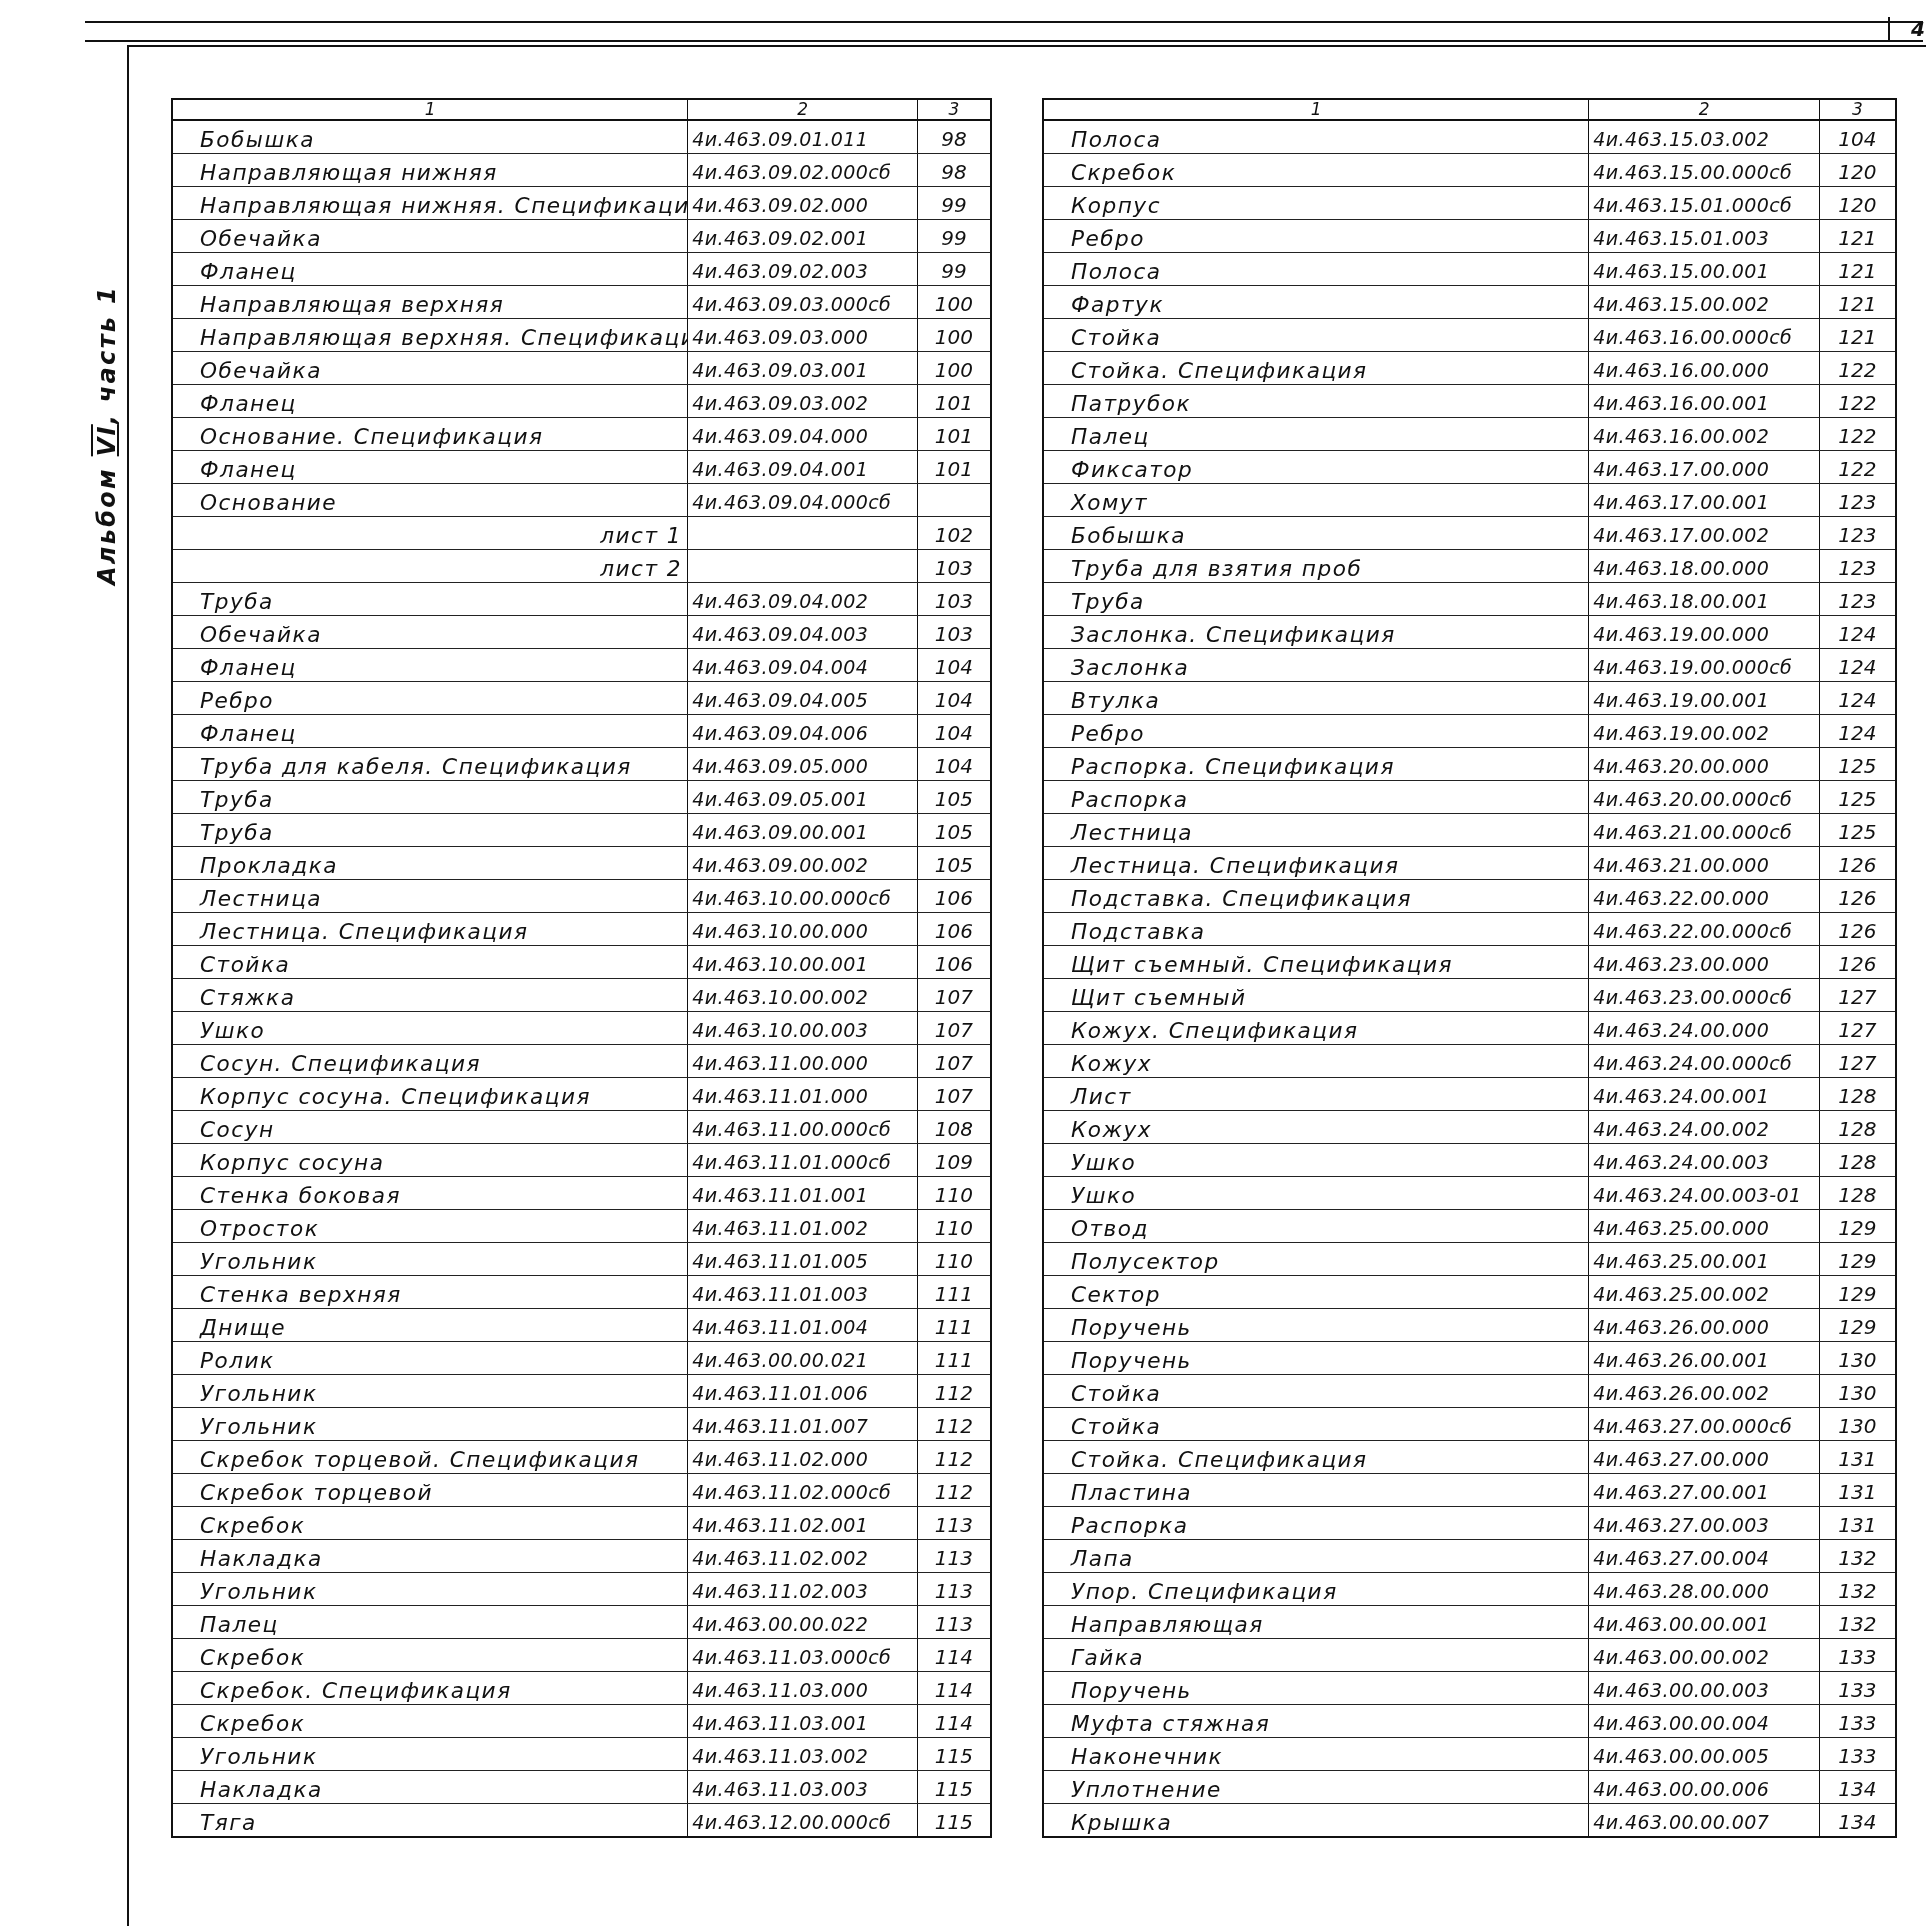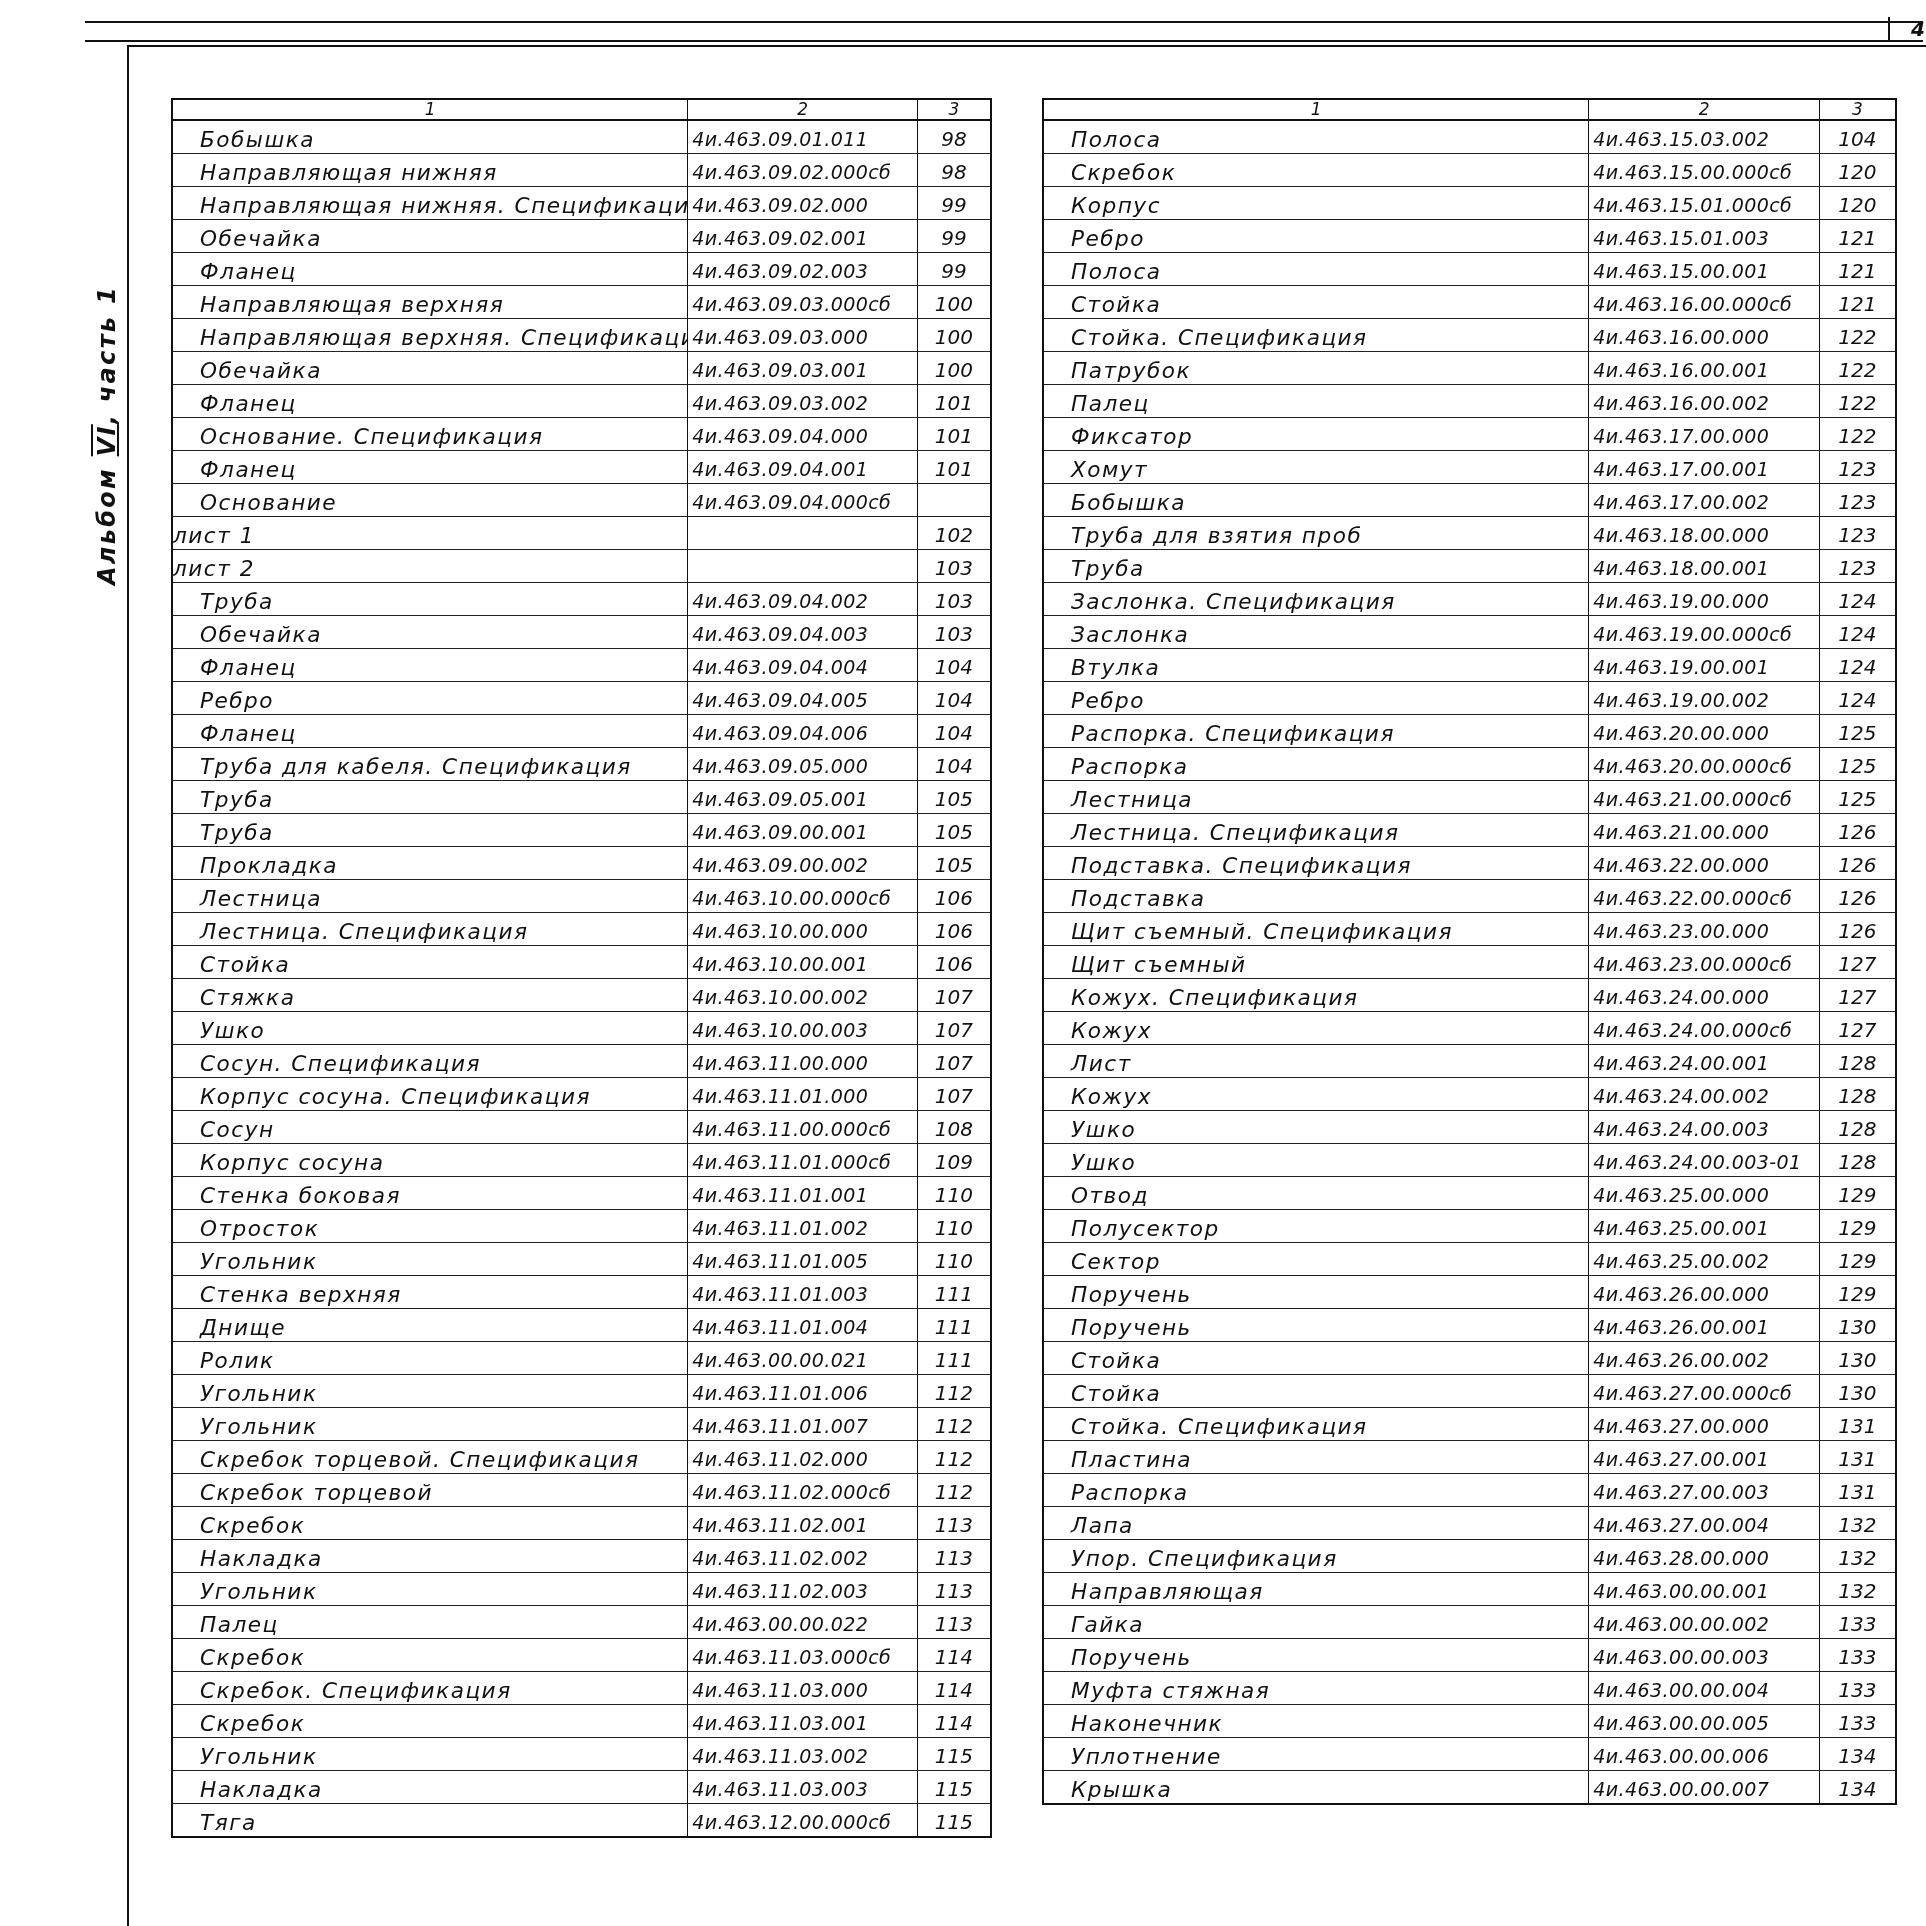--- a/index.html
+++ b/index.html
@@ -50,21 +50,21 @@
     height: 19px; font-weight: normal; font-style: italic;
     font-size: 17px; line-height: 17px; padding: 0;
     border: 1.9px solid #111; border-bottom: 2.3px solid #111;
   }
   table.spec td {
     height: 32px; padding: 0 5.4px; font-size: 21.6px; font-style: italic;
     vertical-align: bottom; line-height: 27px; white-space: nowrap; overflow: hidden;
     border-bottom: 1.2px solid #222;
   }
   table.spec td.name { border-right: 1.9px solid #111; padding-left: 27px; letter-spacing: 1.5px; }
-  table.spec td.name.sub { padding-left: 0; text-align: left; }
+  table.spec td.name.sub { padding-left: 8px; text-align: right; }
   table.spec td.code { border-right: 1.9px solid #111; font-size: 19px; padding-left: 3.9px; letter-spacing: 0.4px; }
   table.spec td.page { text-align: center; font-size: 20px; }
 </style>
 </head>
 <body>
 
 <div class="top-rule"></div>
 <div class="top-rule2"></div>
 <div class="page-num-box">4</div>
 <div class="frame"></div>
@@ -383,20 +383,25 @@
         <td class="name">Ребро</td>
         <td class="code">4и.463.15.01.003</td>
         <td class="page">121</td>
       </tr>
       <tr>
         <td class="name">Полоса</td>
         <td class="code">4и.463.15.00.001</td>
         <td class="page">121</td>
       </tr>
       <tr>
+        <td class="name">Фартук</td>
+        <td class="code">4и.463.15.00.002</td>
+        <td class="page">121</td>
+      </tr>
+      <tr>
         <td class="name">Стойка</td>
         <td class="code">4и.463.16.00.000сб</td>
         <td class="page">121</td>
       </tr>
       <tr>
         <td class="name">Стойка. Спецификация</td>
         <td class="code">4и.463.16.00.000</td>
         <td class="page">122</td>
       </tr>
       <tr>

